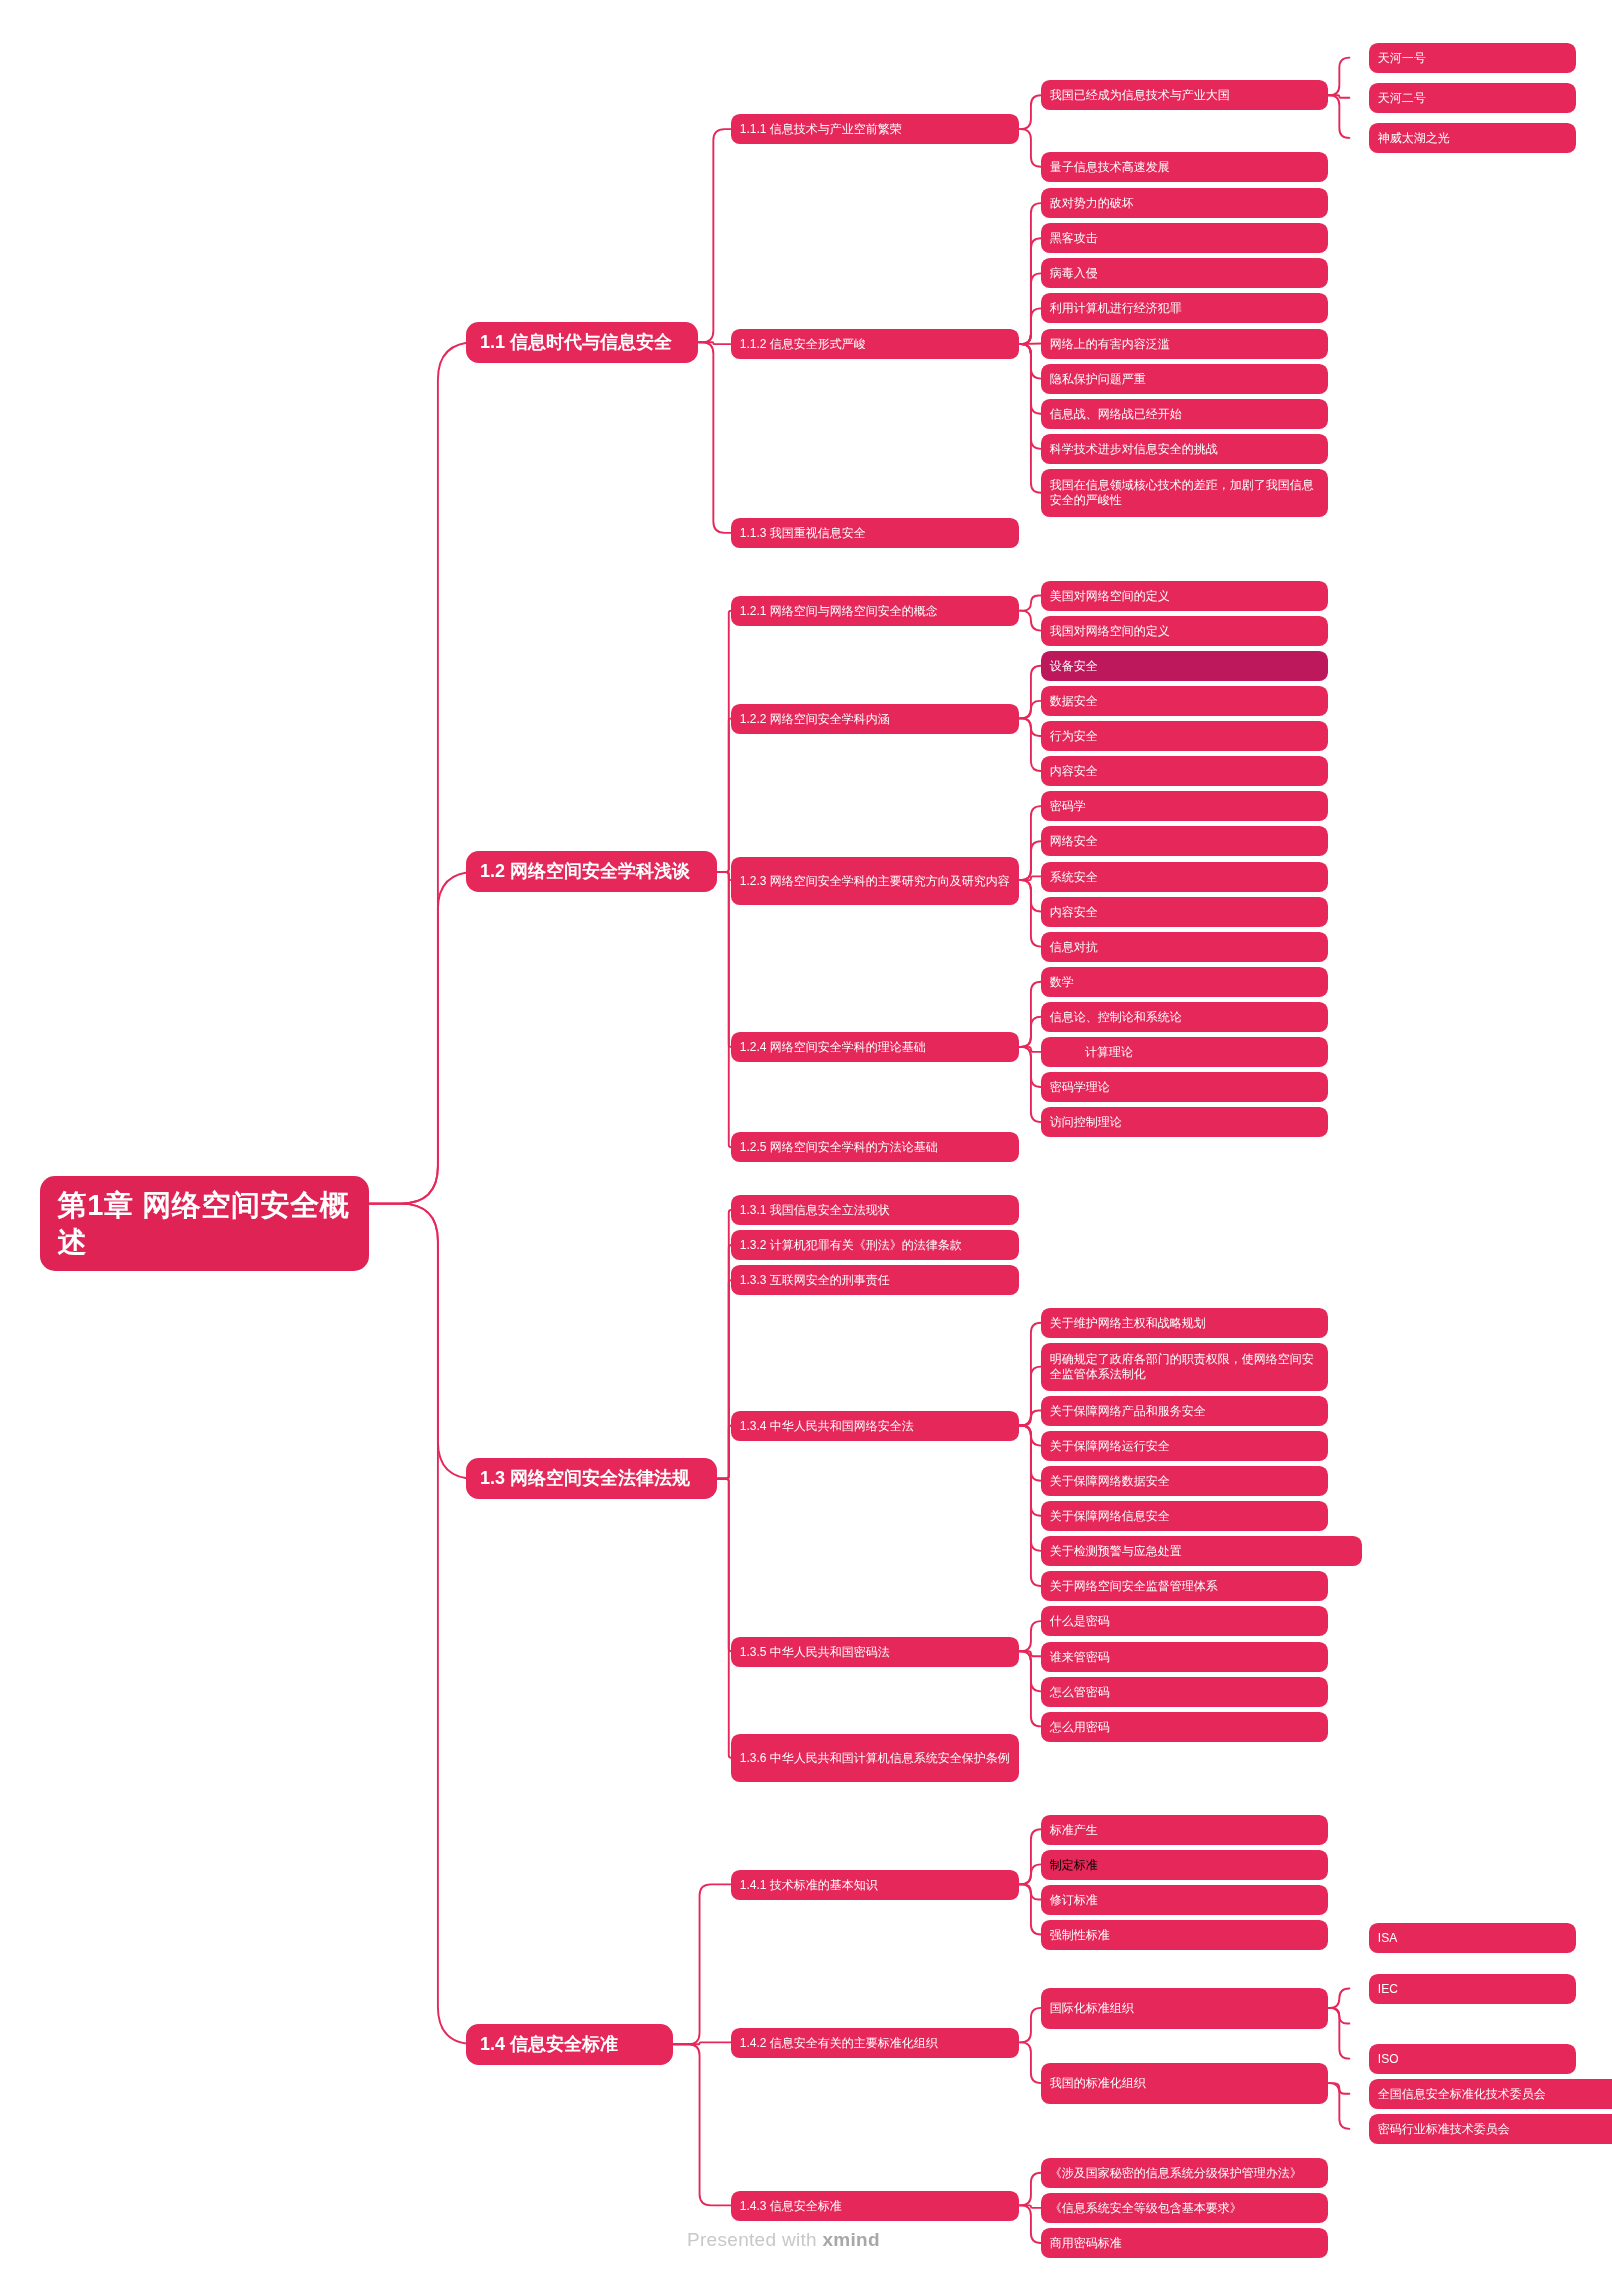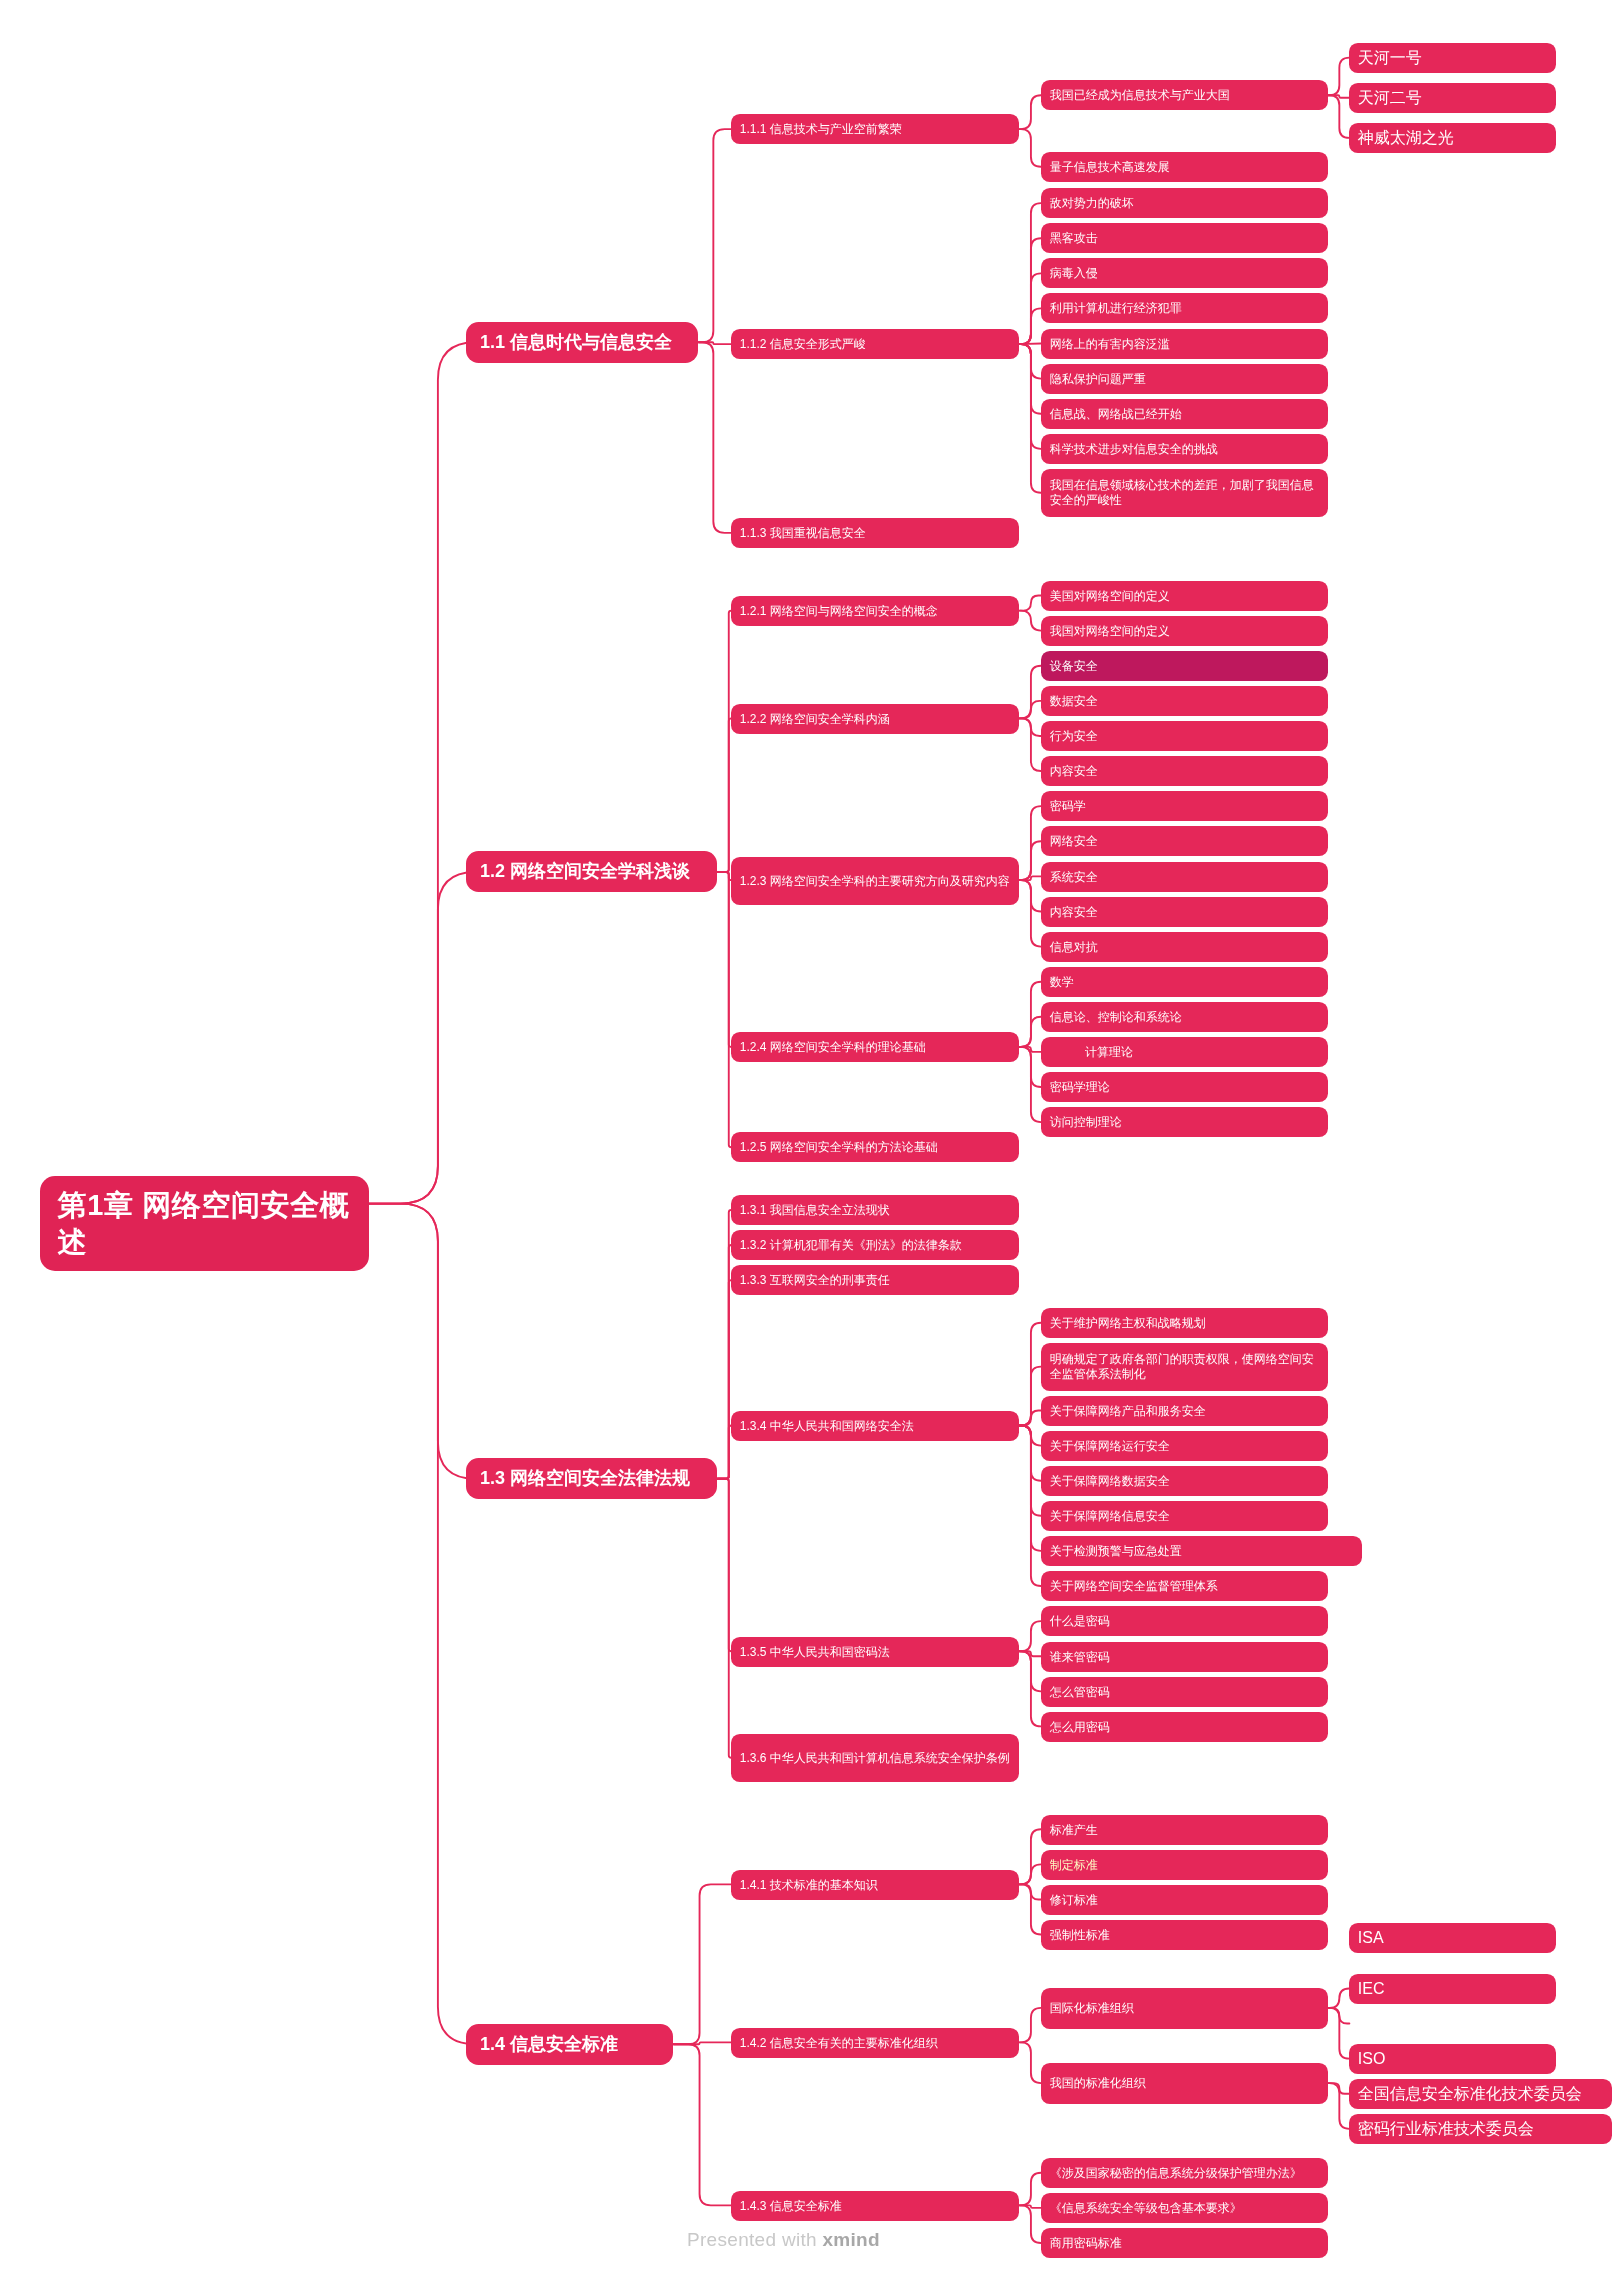--- a/index.html
+++ b/index.html
@@ -42,22 +42,23 @@
   }
   .lvl-3{
     background:#E52759;
     border-radius:8.8px;
     font-size:12px;font-weight:normal;
     padding:5px 8.8px;
   }
   .lvl-4{
     background:#E52759;
     border-radius:8.8px;
-    font-size:16px;font-weight:normal;
+    font-size:12px;font-weight:normal;
     padding:5px 8.8px;
+    margin-left:20px;
   }
   .footer{
     position:absolute;
     left:687px;top:2229px;
     font-size:19px;color:#C8C8C8;
     letter-spacing:0.3px;
     z-index:3;
   }
   .footer b{color:#A8A8A8;font-weight:bold;}
 </style>
@@ -201,21 +202,21 @@
       <div class="node lvl-3" style="left: 1041px; top: 1571px; width: 287px; min-height: 30px; background: rgb(229, 39, 89); color: rgb(255, 255, 255);"><span>关于网络空间安全监督管理体系</span></div>
       <div class="node lvl-2" style="left: 731px; top: 1637px; width: 288px; min-height: 30px; background: rgb(229, 39, 89); color: rgb(255, 255, 255);"><span>1.3.5 中华人民共和国密码法</span></div>
       <div class="node lvl-3" style="left: 1041px; top: 1606px; width: 287px; min-height: 30px; background: rgb(229, 39, 89); color: rgb(255, 255, 255);"><span>什么是密码</span></div>
       <div class="node lvl-3" style="left: 1041px; top: 1642px; width: 287px; min-height: 30px; background: rgb(229, 39, 89); color: rgb(255, 255, 255);"><span>谁来管密码</span></div>
       <div class="node lvl-3" style="left: 1041px; top: 1677px; width: 287px; min-height: 30px; background: rgb(229, 39, 89); color: rgb(255, 255, 255); text-align: center;"><span>怎么管密码</span></div>
       <div class="node lvl-3" style="left: 1041px; top: 1712px; width: 287px; min-height: 30px; background: rgb(229, 39, 89); color: rgb(255, 255, 255);"><span>怎么用密码</span></div>
       <div class="node lvl-2" style="left: 731px; top: 1734px; width: 288px; min-height: 48px; background: rgb(229, 39, 89); color: rgb(255, 255, 255);"><span>1.3.6 中华人民共和国计算机信息系统安全保护条例</span></div>
       <div class="node lvl-1" style="left: 466px; top: 2024px; width: 207px; min-height: 41px; background: rgb(229, 39, 89); color: rgb(255, 255, 255);"><span>1.4 信息安全标准</span></div>
       <div class="node lvl-2" style="left: 731px; top: 1870px; width: 288px; min-height: 30px; background: rgb(229, 39, 89); color: rgb(255, 255, 255);"><span>1.4.1 技术标准的基本知识</span></div>
       <div class="node lvl-3" style="left: 1041px; top: 1815px; width: 287px; min-height: 30px; background: rgb(229, 39, 89); color: rgb(255, 255, 255);"><span>标准产生</span></div>
-      <div class="node lvl-3" style="left: 1041px; top: 1850px; width: 287px; min-height: 30px; background: rgb(229, 39, 89); color: #fef9c3;"><span>制定标准</span></div>
+      <div class="node lvl-3" style="left: 1041px; top: 1850px; width: 287px; min-height: 30px; background: rgb(229, 39, 89); color: #000000;"><span>制定标准</span></div>
       <div class="node lvl-3" style="left: 1041px; top: 1885px; width: 287px; min-height: 30px; background: rgb(229, 39, 89); color: rgb(255, 255, 255);"><span>修订标准</span></div>
       <div class="node lvl-3" style="left: 1041px; top: 1920px; width: 287px; min-height: 30px; background: rgb(229, 39, 89); color: rgb(255, 255, 255);"><span>强制性标准</span></div>
       <div class="node lvl-2" style="left: 731px; top: 2028px; width: 288px; min-height: 30px; background: rgb(229, 39, 89); color: rgb(255, 255, 255);"><span>1.4.2 信息安全有关的主要标准化组织</span></div>
       <div class="node lvl-3" style="left: 1041px; top: 1988px; width: 287px; min-height: 41px; background: rgb(229, 39, 89); color: rgb(255, 255, 255);"><span>国际化标准组织</span></div>
       <div class="node lvl-4" style="left: 1349px; top: 1974px; width: 207px; min-height: 30px; background: rgb(229, 39, 89); color: rgb(255, 255, 255);"><span>IEC</span></div>
       <div class="node lvl-4" style="left: 1349px; top: 1923px; width: 207px; min-height: 30px; background: rgb(229, 39, 89); color: rgb(255, 255, 255);"><span>ISA</span></div>
       <div class="node lvl-4" style="left: 1349px; top: 2044px; width: 207px; min-height: 30px; background: rgb(229, 39, 89); color: rgb(255, 255, 255);"><span>ISO</span></div>
       <div class="node lvl-3" style="left: 1041px; top: 2063px; width: 287px; min-height: 41px; background: rgb(229, 39, 89); color: rgb(255, 255, 255);"><span>我国的标准化组织</span></div>
       <div class="node lvl-4" style="left: 1349px; top: 2079px; width: 263px; min-height: 30px; background: rgb(229, 39, 89); color: rgb(255, 255, 255);"><span>全国信息安全标准化技术委员会</span></div>
       <div class="node lvl-4" style="left: 1349px; top: 2114px; width: 263px; min-height: 30px; background: rgb(229, 39, 89); color: rgb(255, 255, 255);"><span>密码行业标准技术委员会</span></div>

